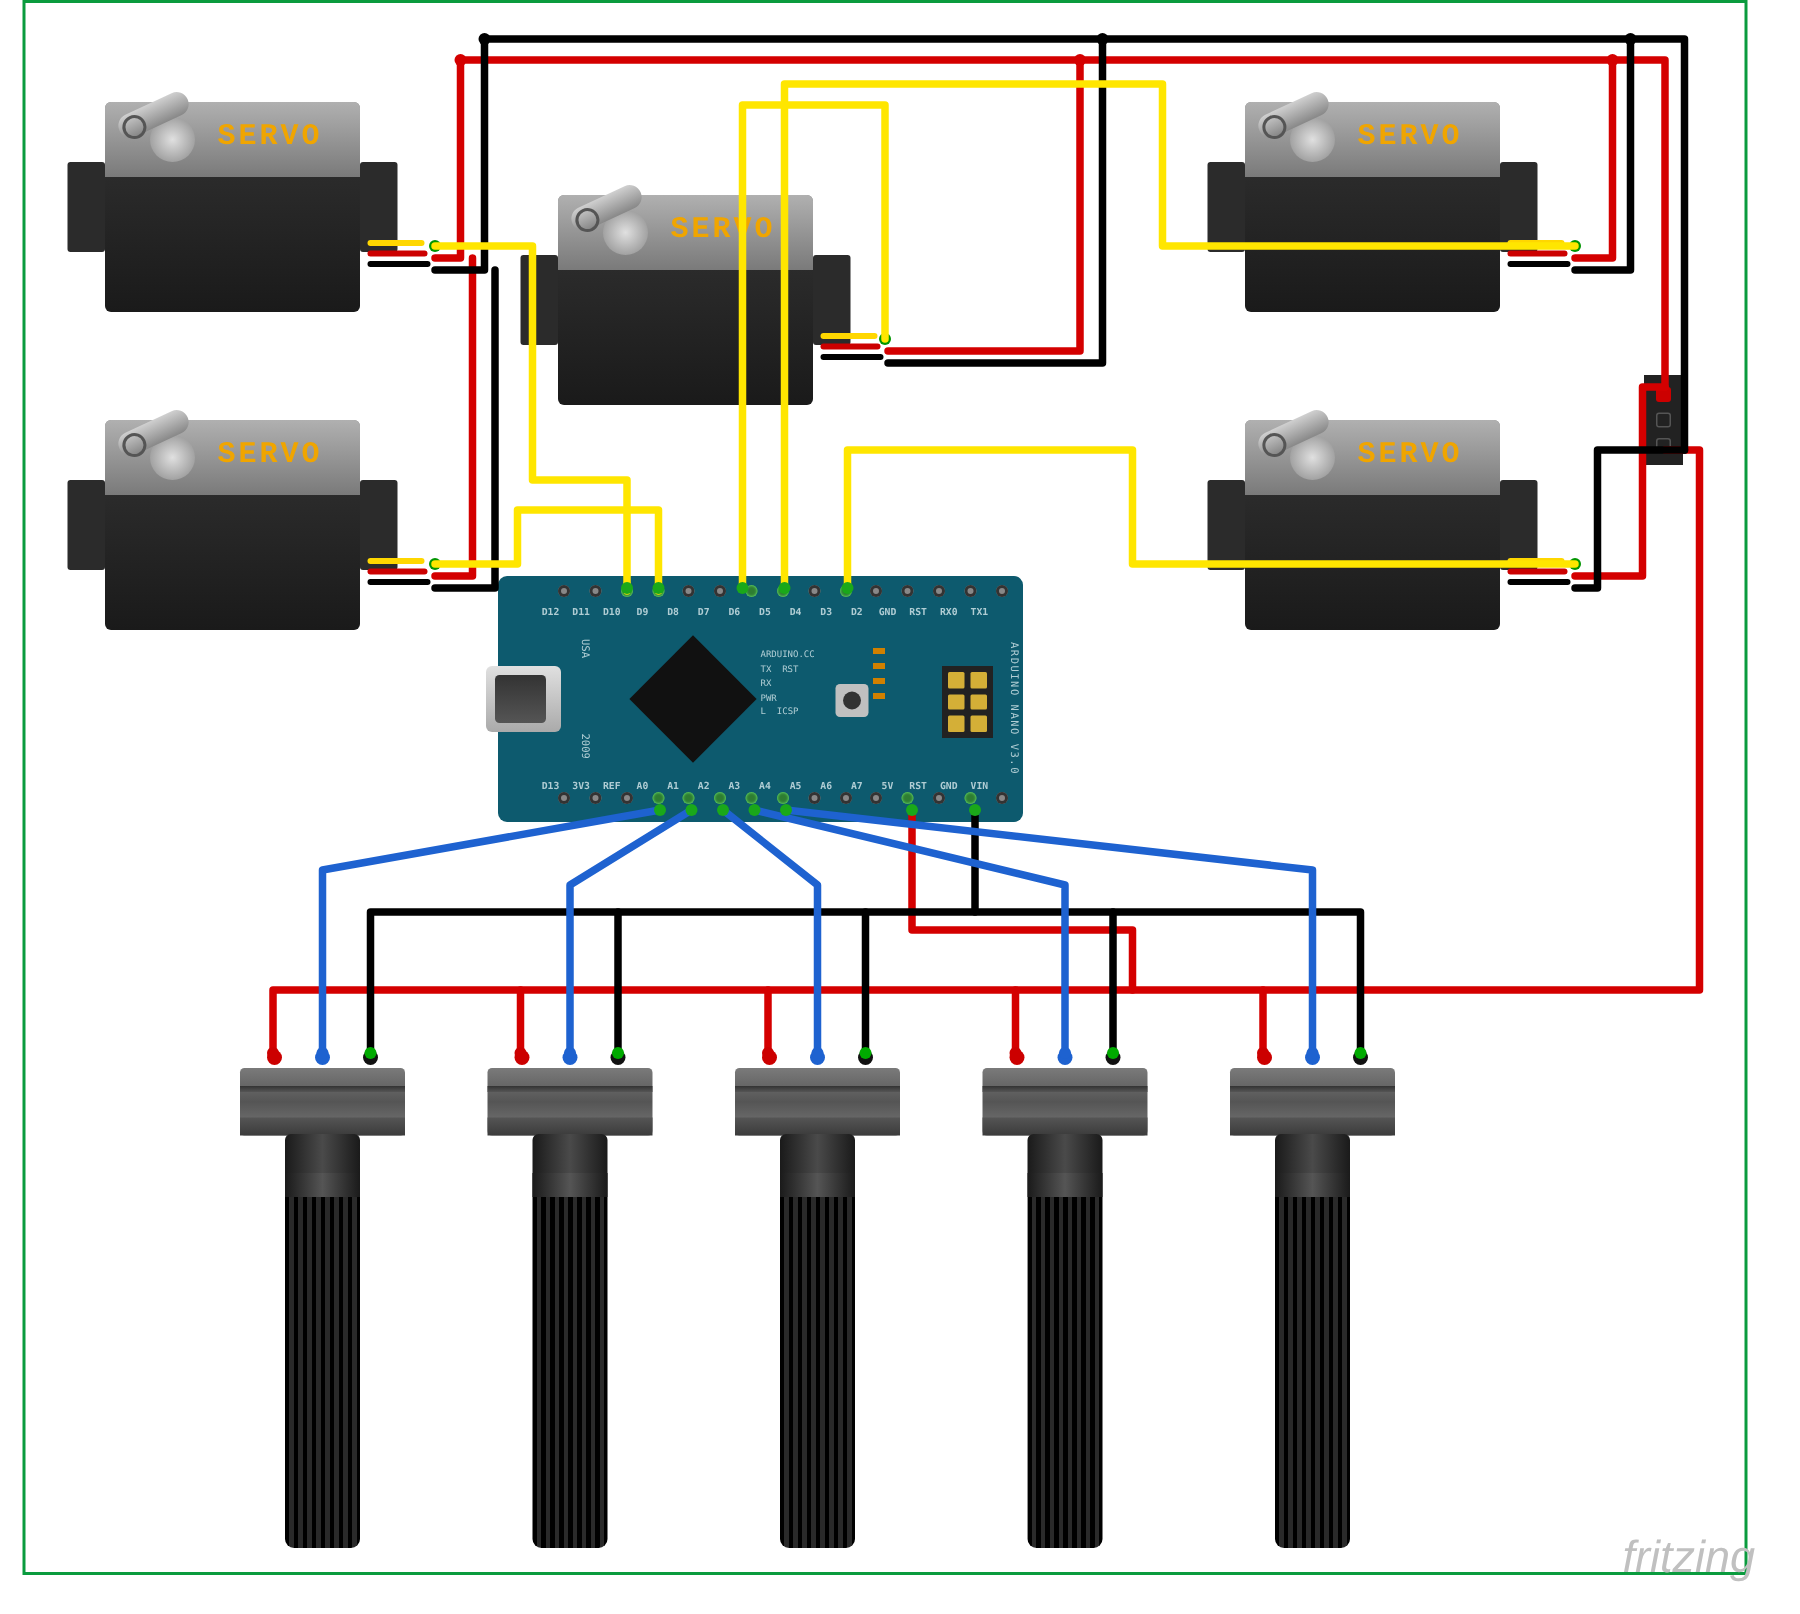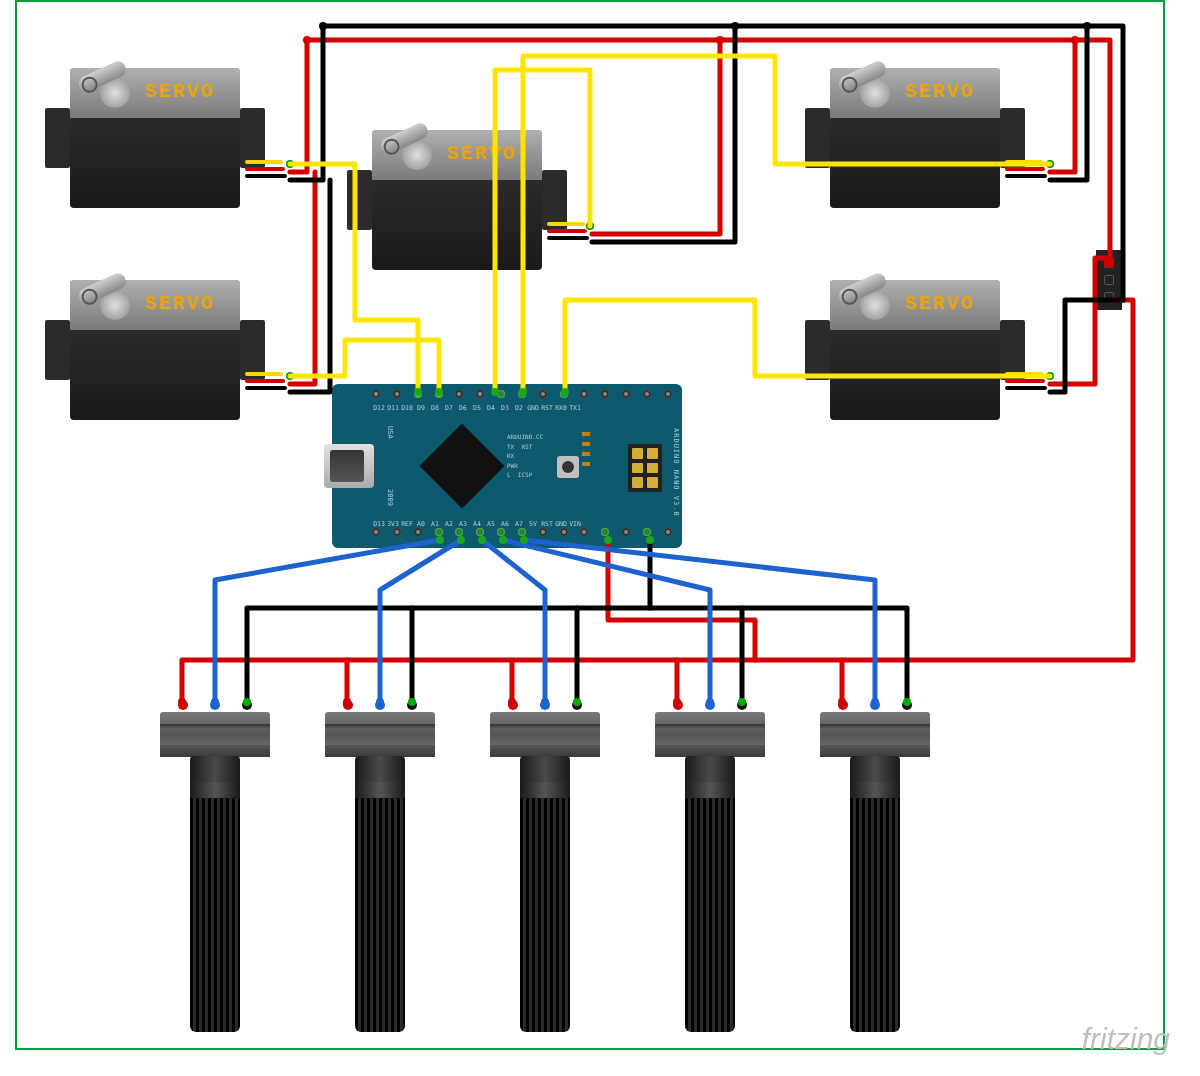--- a/index.html
+++ b/index.html
@@ -33,21 +33,21 @@
   .nano-btn::after { content:""; position:absolute; left:5px; top:5px; width:12px; height:12px; background:#333; border-radius:50%; }
   .nano-icsp { position: absolute; right: 20px; top: 60px; width: 34px; height: 48px; background: #222; display: grid; grid-template-columns: 1fr 1fr; gap: 4px; padding: 4px; }
   .nano-icsp span { background: #d4af37; border-radius: 1px; }
   .nano-texts { position: absolute; left: 175px; top: 48px; color: #b0cdd4; font-size: 6px; font-family: monospace; line-height: 1.6; transform: rotate(0deg); }
   .nano-side { position: absolute; right: 2px; top: 44px; color:#b0cdd4; font-size:7px; font-family:monospace; writing-mode: vertical-rl; letter-spacing:1px; }
   .nano-pins { position: absolute; left: 40px; width: 300px; height: 14px; display: flex; justify-content: space-between; }
   .nano-pins.top { top: 6px; }
   .nano-pins.bottom { bottom: 6px; }
   .nano-pin { width: 8px; height: 8px; background: #888; border-radius: 50%; box-shadow: inset 0 0 0 2px #333; }
   .nano-pin.green { background:#2e7d32; box-shadow: inset 0 0 2px #7cff7c; }
-  .nano-labels { position: absolute; left: 40px; width: 300px; display: flex; justify-content: flex-start; font-size: 6.5px; color:#b0cdd4; font-family: monospace; }
+  .nano-labels { position: absolute; left: 28px; width: 300px; display: flex; justify-content: space-between; font-size: 6.5px; color:#b0cdd4; font-family: monospace; font-weight: bold; }
   .nano-labels.top { top: 20px; }
   .nano-labels.bottom { bottom: 20px; }
   .nano-labels span { width: 14px; text-align: center; }
   .nano-leds { position:absolute; left:250px; top:48px; display:flex; flex-direction:column; gap:6px; }
   .nano-leds span { width:8px; height:4px; background:#d08000; }
   .nano-usa { position:absolute; left:54px; top:42px; font-size:7px; color:#b0cdd4; font-family:monospace; writing-mode:vertical-rl; }
   .nano-2009 { position:absolute; left:54px; bottom:42px; font-size:7px; color:#b0cdd4; font-family:monospace; writing-mode:vertical-rl; }
 
   
   .pot { position: absolute; width: 110px; height: 350px; }

